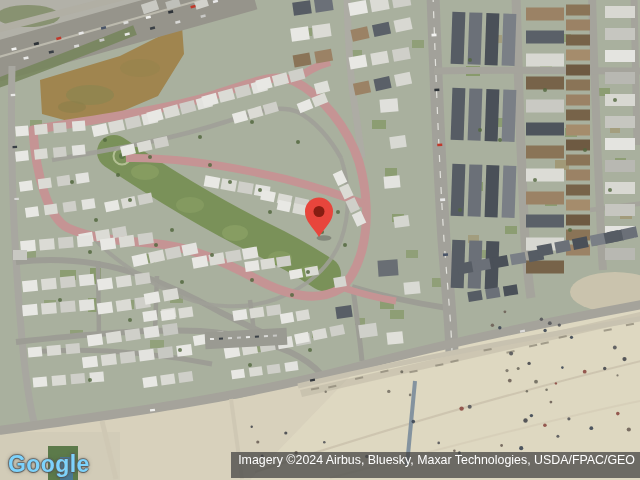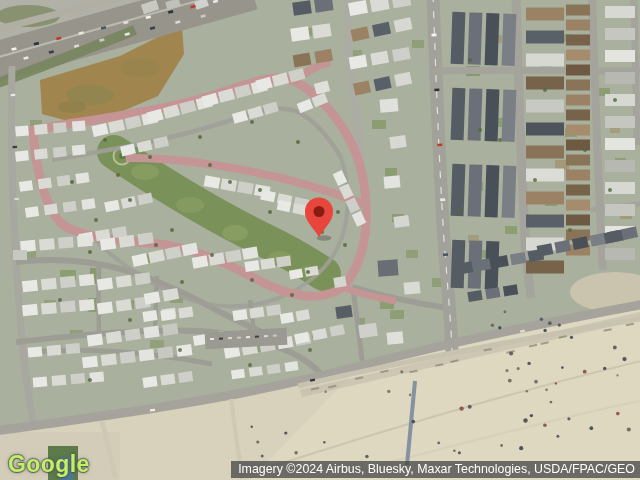--- a/index.html
+++ b/index.html
@@ -1,25 +1,25 @@
 <!DOCTYPE html>
 <html><head>
 <meta charset="utf-8">
 <style>
   html,body{margin:0;padding:0;background:#222;}
   .stage{position:relative;width:640px;height:480px;overflow:hidden;
          font-family:"Liberation Sans",sans-serif;user-select:none;}
   .stage svg{position:absolute;left:0;top:0;display:block;cursor:grab;}
   .glogo{position:absolute;left:8px;bottom:4px;font-size:23px;font-weight:bold;
-         color:#bef264;letter-spacing:.4px;line-height:1;
+         color:#7dd3fc;letter-spacing:.4px;line-height:1;
          text-shadow:-1px 0 1px rgba(95,95,95,.85),1px 0 1px rgba(95,95,95,.85),
                      0 -1px 1px rgba(95,95,95,.85),0 1px 1px rgba(80,80,80,.9),
                      0 0 4px rgba(70,70,70,.5);
          cursor:pointer;}
-  .attr{position:absolute;right:0;bottom:2px;height:17px;line-height:17px;
+  .attr{position:absolute;right:0;bottom:2px;height:26px;line-height:17px;
         background:rgba(64,64,64,.72);color:#fff;font-size:12.4px;
         padding:0 5px 0 7px;white-space:nowrap;}
 </style>
 </head>
 <body>
 
 <div class="stage">
   <svg id="map-svg" viewBox="0 0 640 480" width="640" height="480">
       <g>
         <rect x="0" y="0" width="640" height="480" fill="#a9b09e" opacity="1"></rect>

